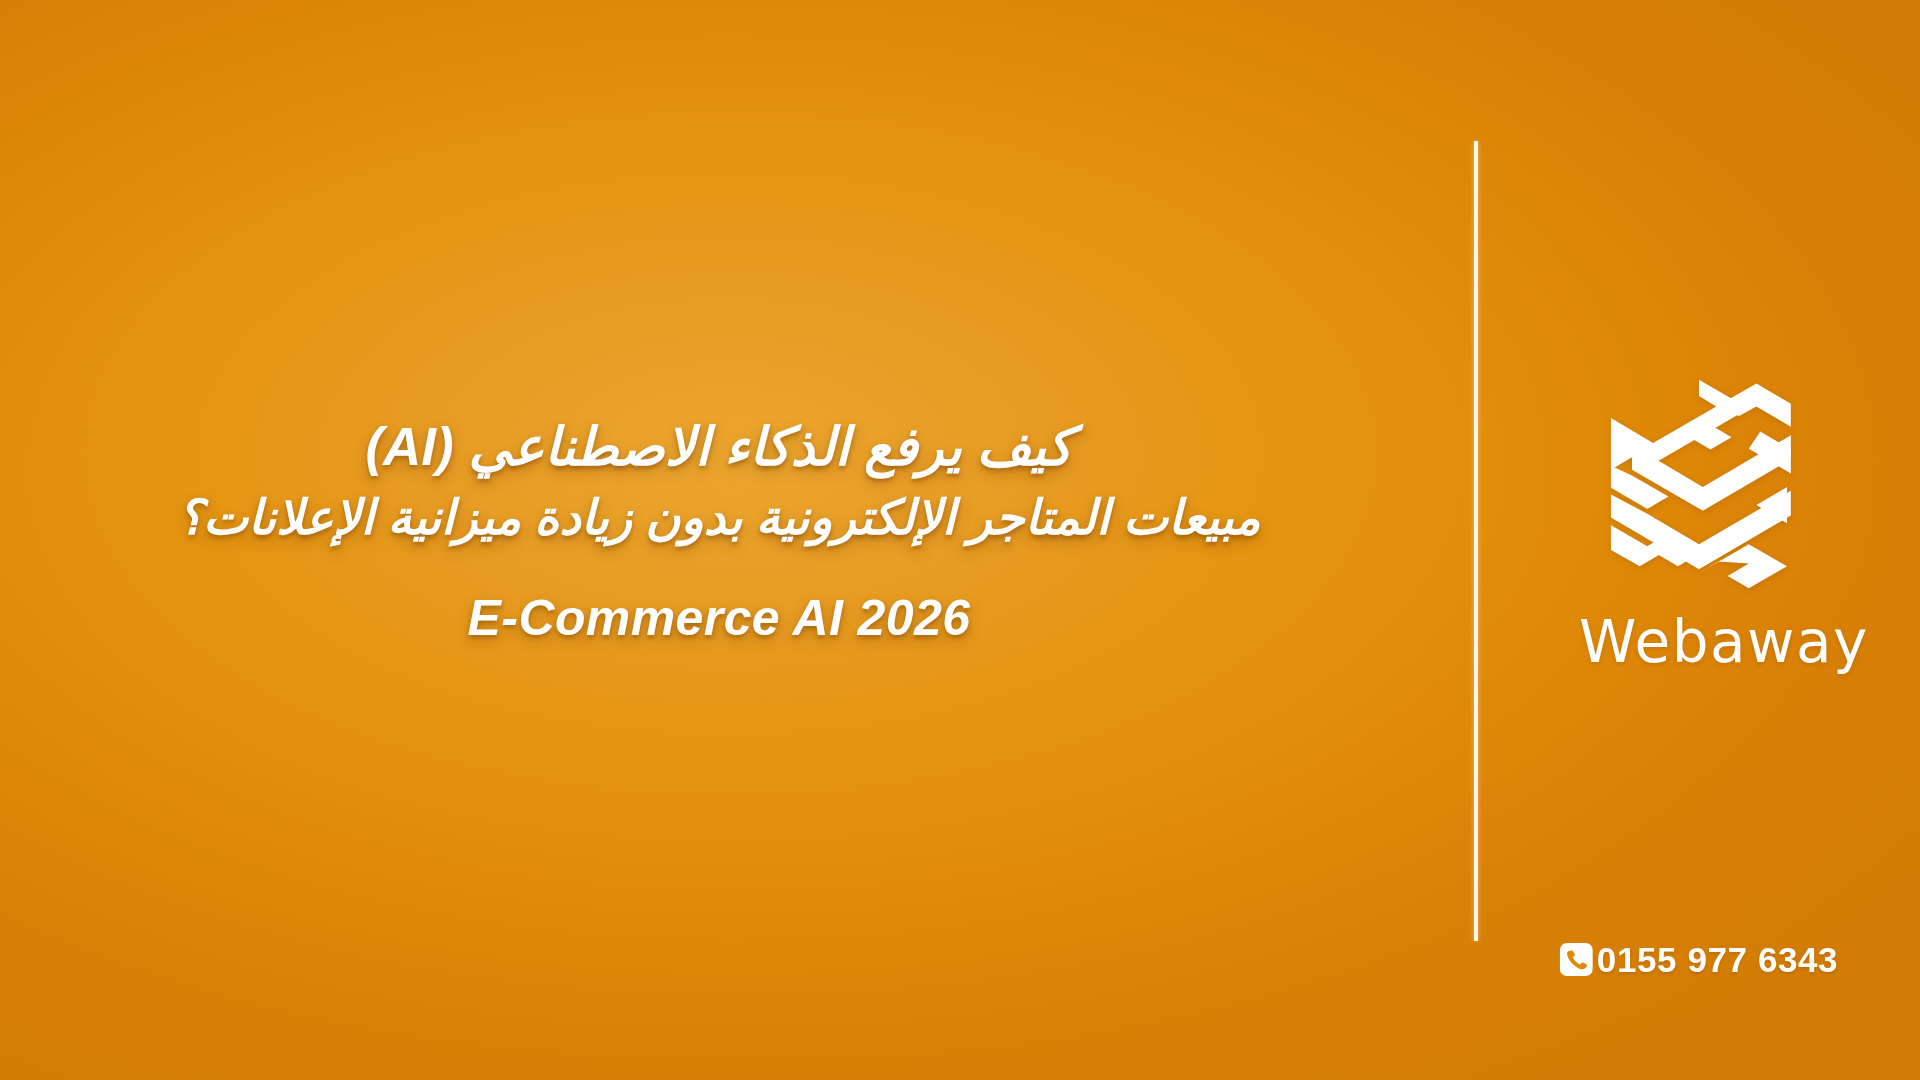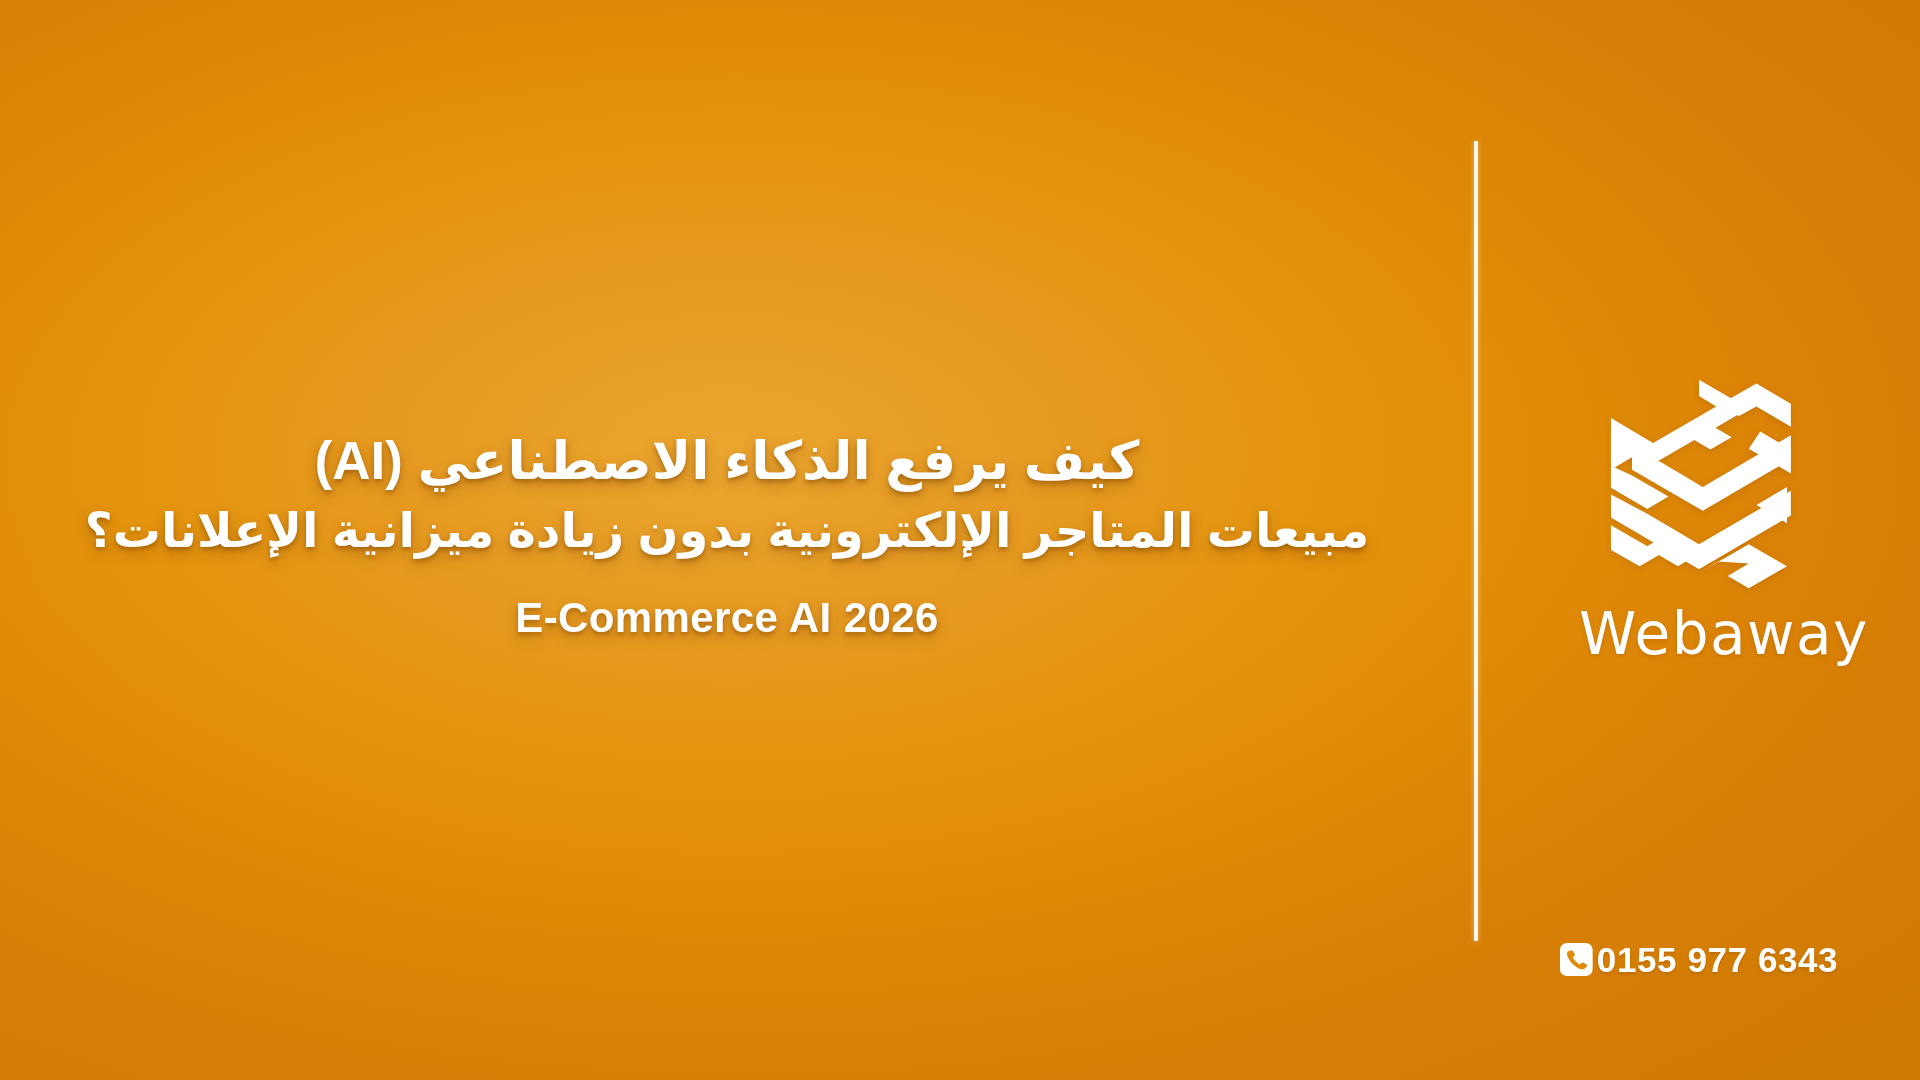--- a/index.html
+++ b/index.html
@@ -30,30 +30,31 @@
     position: absolute;
     inset: 0;
     background: radial-gradient(ellipse 80% 75% at 40% 45%,
        rgba(0,0,0,0) 45%, rgba(90,45,0,0.055) 80%, rgba(80,40,0,0.10) 100%);
     pointer-events: none;
   }
 
   
   #headline-block {
     position: absolute;
-    left: 12px;
+    left: 4px;
     top: 0;
     width: 1440px;
     height: 1080px;
     display: flex;
     flex-direction: column;
     align-items: center;
     justify-content: center;
     padding-right: 10px;
     box-sizing: border-box;
+    font-style: italic;
   }
 
   .headline {
     color: #FFFFFF;
     font-weight: 700;
     text-align: center;
     letter-spacing: 0px;
     text-shadow:
       0 3px 4px rgba(120,62,0,0.42),
       0 6px 14px rgba(120,62,0,0.30);
@@ -69,24 +70,24 @@
   }
   .line-ar-2 {
     direction: rtl;
     unicode-bidi: isolate;
     font-size: 48px;
     line-height: 1.32;
     margin: 0 0 20px 0;
   }
   .line-en {
     direction: ltr;
-    font-size: 42px;
+    font-size: 50px;
     line-height: 1.30;
     letter-spacing: 0.4px;
-    margin: 8px;
+    margin: 16px;
   }
 
   
   #divider {
     position: absolute;
     left: 1474px;
     top: 141px;
     width: 4px;
     height: 800px;
     background: #FDF6EC;
@@ -112,21 +113,21 @@
   }
   #logo-mark {
     display: block;
     margin: 0 auto;
     width: 192px;
     height: 222px;
     filter: drop-shadow(0 2px 3px rgba(120,62,0,0.20));
   }
   #logo-wordmark {
     display: block;
-    margin-top: 4px;
+    margin-top: 12px;
     color: #FFFFFF;
     font-size: 58px;
     font-weight: 400;
     letter-spacing: 1.5px;
     font-family: "DejaVu Sans", "Liberation Sans", sans-serif;
     text-shadow: 0 2px 4px rgba(120,62,0,0.22);
   }
 
   #phone-row {
     position: absolute;

